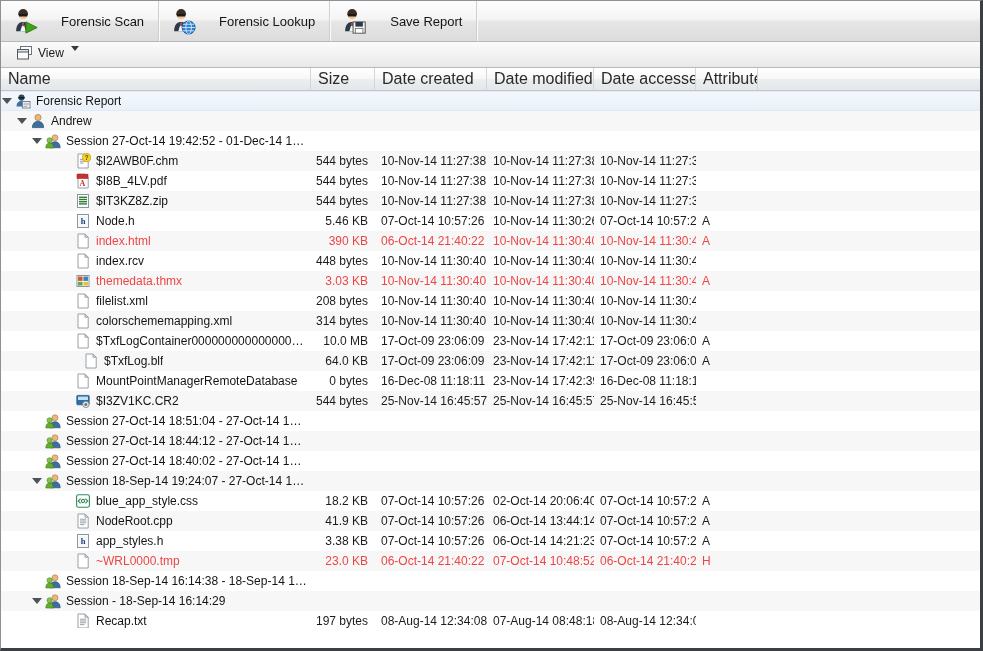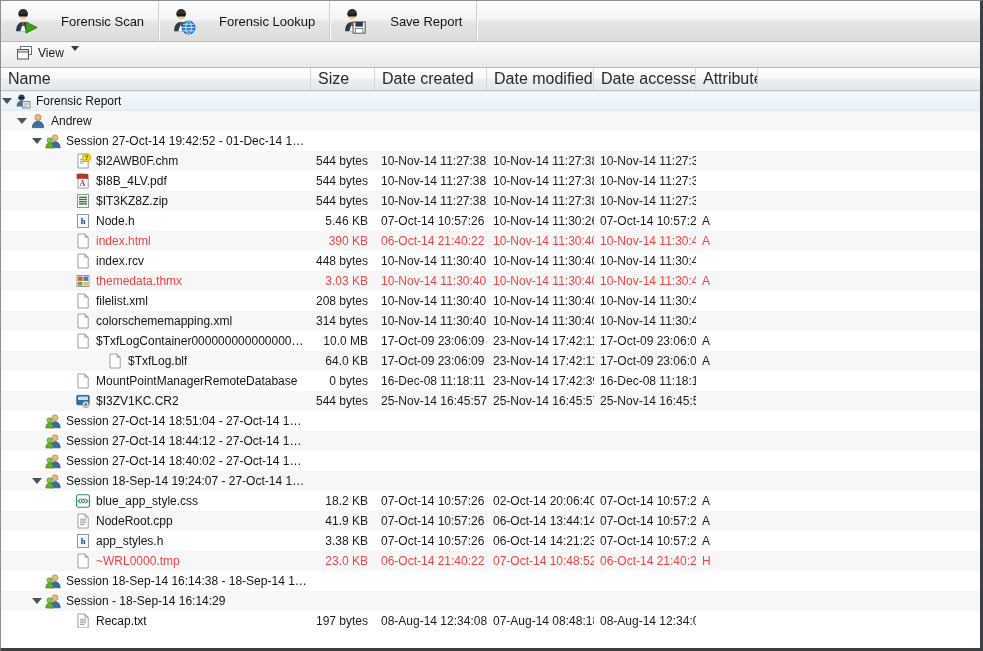--- a/index.html
+++ b/index.html
@@ -518,21 +518,21 @@
           <span class="nm">$TxfLogContainer00000000000000000001</span>
         </div>
         <div class="c-size cell">10.0 MB</div>
         <div class="c-dc cell">17-Oct-09 23:06:09</div>
         <div class="c-dm cell">23-Nov-14 17:42:11</div>
         <div class="c-da cell">17-Oct-09 23:06:09</div>
         <div class="c-at cell">A</div>
         <div class="c-pad"></div>
       </div>
       <div class="row alt">
-        <div class="c-name" style="padding-left:92px">
+        <div class="c-name" style="padding-left:68px">
           <span class="expander none"></span>
           <span>
             <svg class="ico" width="16" height="16" viewBox="0 0 16 16">
               <path d="M3 1 H10 L13.2 4.2 V15 H3 Z" fill="#ffffff" stroke="#9aa0a6"></path>
               <path d="M10 1 L13.2 4.2 H10 Z" fill="#e4e7ea" stroke="#9aa0a6"></path>
             </svg>
           </span>
           <span class="nm">$TxfLog.blf</span>
         </div>
         <div class="c-size cell">64.0 KB</div>

